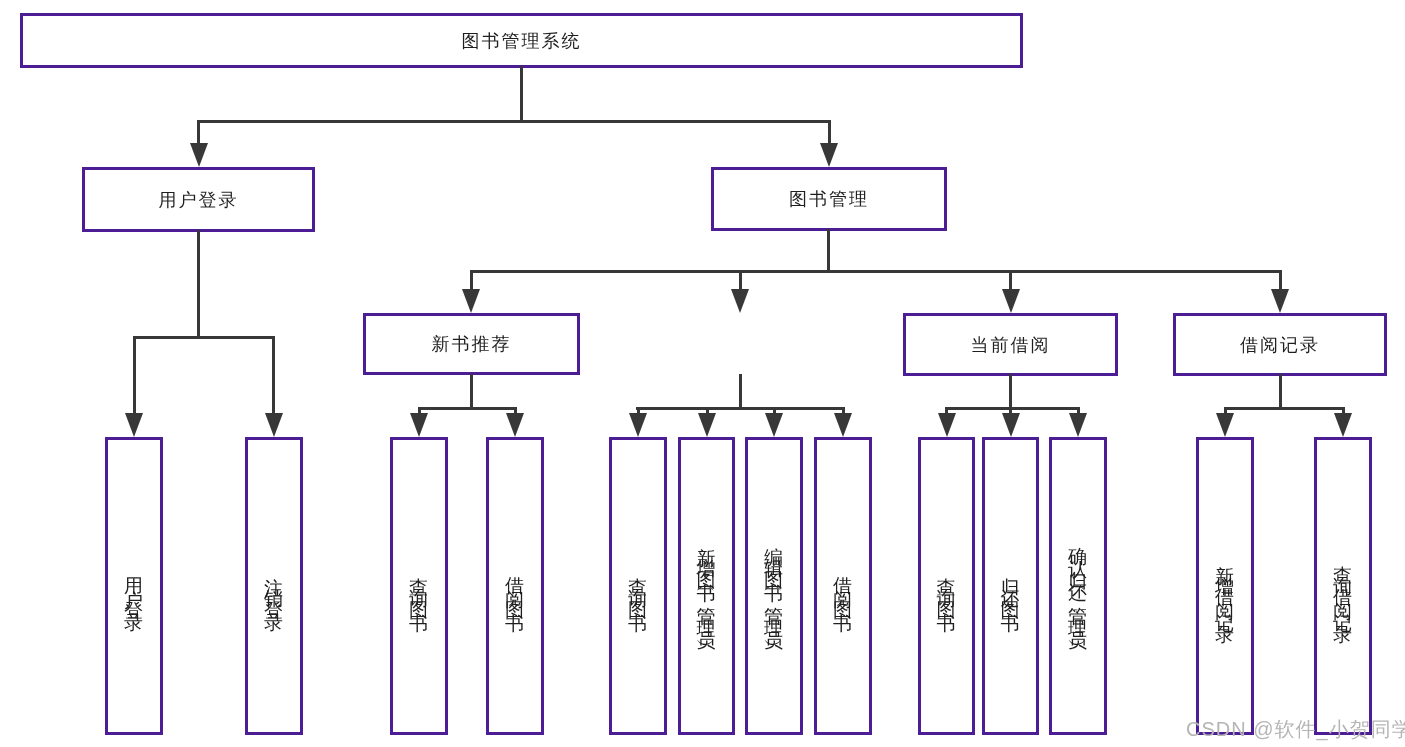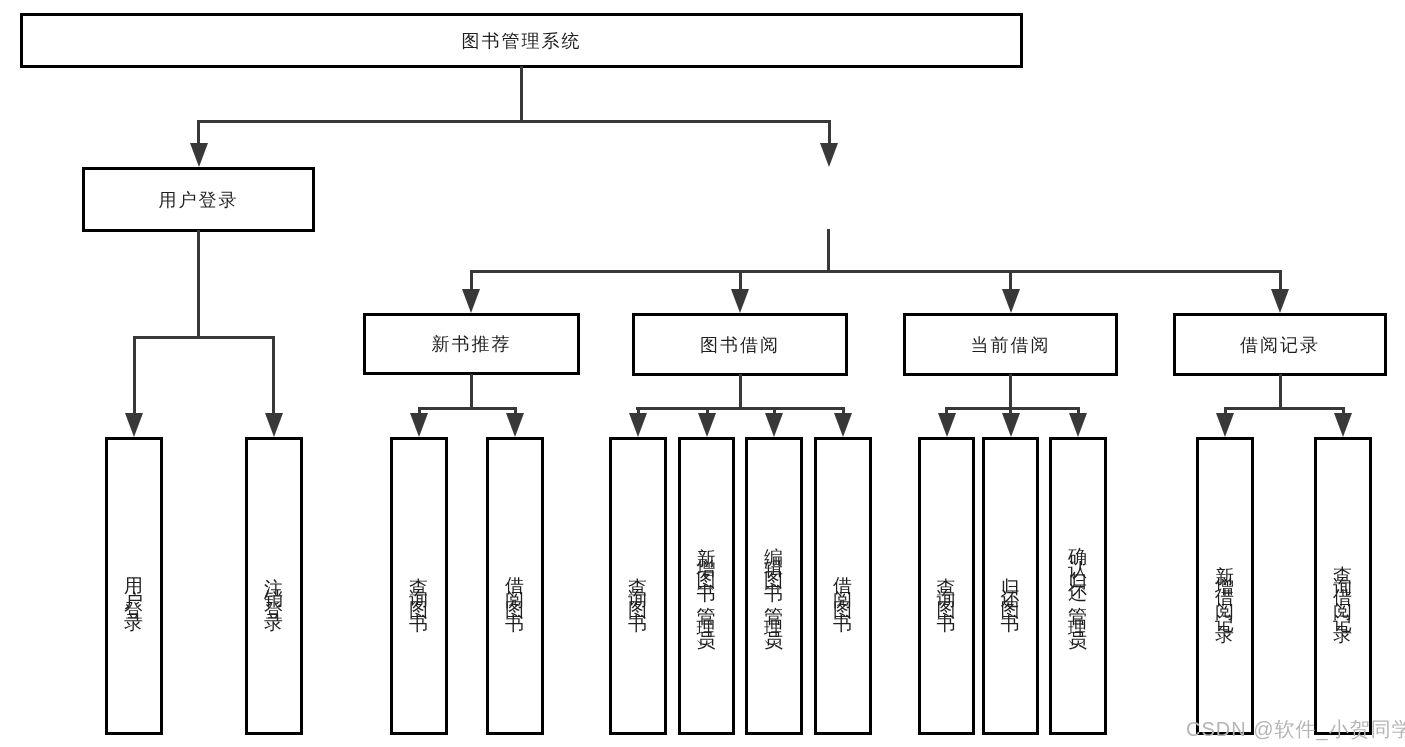--- a/index.html
+++ b/index.html
@@ -3,21 +3,21 @@
 <meta charset="utf-8">
 <style>
   html,body { margin:0; padding:0; background:#ffffff; }
   .stage {
     position:relative; width:1405px; height:747px; background:#ffffff;
     font-family:"Liberation Sans","DejaVu Sans",sans-serif; color:#1f1f1f;
     overflow:hidden;
   }
   .box {
     position:absolute; box-sizing:border-box; background:#ffffff;
-    border:3px solid #000000; display:flex; align-items:center; justify-content:center;
+    border:3px solid #4c1d95; display:flex; align-items:center; justify-content:center;
     font-size:18px; letter-spacing:2px; white-space:nowrap;
   }
   .vtext {
     writing-mode:vertical-rl; text-orientation:mixed;
     font-size:19px; letter-spacing:12px; line-height:1; white-space:nowrap;
   }
   .vline,.hline { position:absolute; background:#383838; }
   .arrow {
     position:absolute; width:0; height:0;
     border-left:9px solid transparent; border-right:9px solid transparent;
@@ -36,41 +36,41 @@
   <div class="box" style="left:20px;top:13px;width:1003px;height:55px">图书管理系统</div>
 
   <div class="vline" style="left:520px;top:66px;width:3px;height:56px"></div>
   <div class="hline" style="left:197px;top:120px;width:634px;height:3px"></div>
   <div class="vline" style="left:197px;top:120px;width:3px;height:26px"></div>
   <div class="vline" style="left:828px;top:120px;width:3px;height:26px"></div>
   <div class="arrow" style="left:190px;top:143px"></div>
   <div class="arrow" style="left:820px;top:143px"></div>
 
   <div class="box" style="left:82px;top:167px;width:233px;height:65px">用户登录</div>
+  <div class="box" style="left:711px;top:167px;width:236px;height:64px">图书管理</div>
 
   <div class="vline" style="left:197px;top:230px;width:3px;height:108px"></div>
   <div class="hline" style="left:133px;top:336px;width:142px;height:3px"></div>
   <div class="vline" style="left:133px;top:336px;width:3px;height:79px"></div>
   <div class="vline" style="left:272px;top:336px;width:3px;height:79px"></div>
   <div class="arrow" style="left:125px;top:413px"></div>
   <div class="arrow" style="left:265px;top:413px"></div>
 
   <div class="vline" style="left:827px;top:229px;width:3px;height:43px"></div>
   <div class="hline" style="left:470px;top:270px;width:811px;height:3px"></div>
   <div class="vline" style="left:470px;top:270px;width:3px;height:22px"></div>
   <div class="vline" style="left:739px;top:270px;width:3px;height:22px"></div>
   <div class="vline" style="left:1009px;top:270px;width:3px;height:22px"></div>
   <div class="vline" style="left:1279px;top:270px;width:3px;height:22px"></div>
   <div class="arrow" style="left:462px;top:289px"></div>
   <div class="arrow" style="left:731px;top:289px"></div>
   <div class="arrow" style="left:1002px;top:289px"></div>
   <div class="arrow" style="left:1271px;top:289px"></div>
 
   <div class="box" style="left:363px;top:313px;width:217px;height:62px">新书推荐</div>
-  <div class="box" style="left:632px;top:313px;width:216px;height:63px">图书借阅</div>
   <div class="box" style="left:1173px;top:313px;width:214px;height:63px">借阅记录</div>
   <div class="box" style="left:903px;top:313px;width:215px;height:63px">当前借阅</div>
 
   <div class="vline" style="left:470px;top:374px;width:3px;height:36px"></div>
   <div class="vline" style="left:739px;top:374px;width:3px;height:36px"></div>
   <div class="vline" style="left:1009px;top:374px;width:3px;height:36px"></div>
   <div class="vline" style="left:1279px;top:374px;width:3px;height:36px"></div>
 
   <div class="hline" style="left:418px;top:407px;width:99px;height:3px"></div>
   <div class="hline" style="left:636px;top:407px;width:208px;height:3px"></div>

